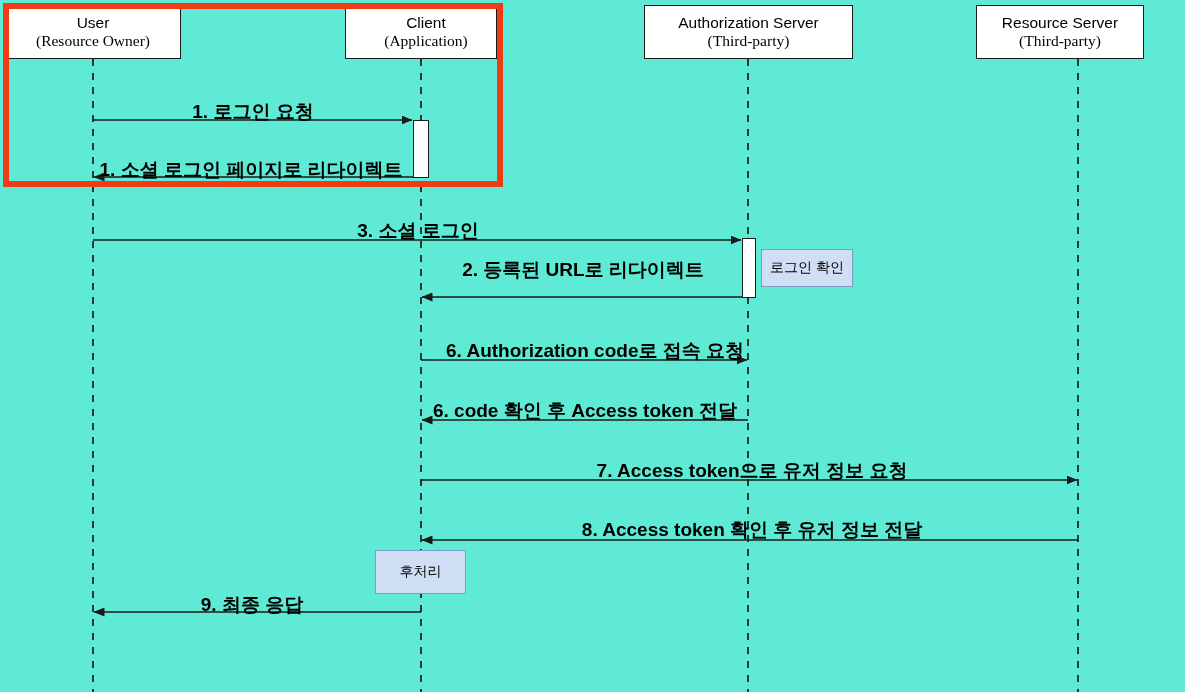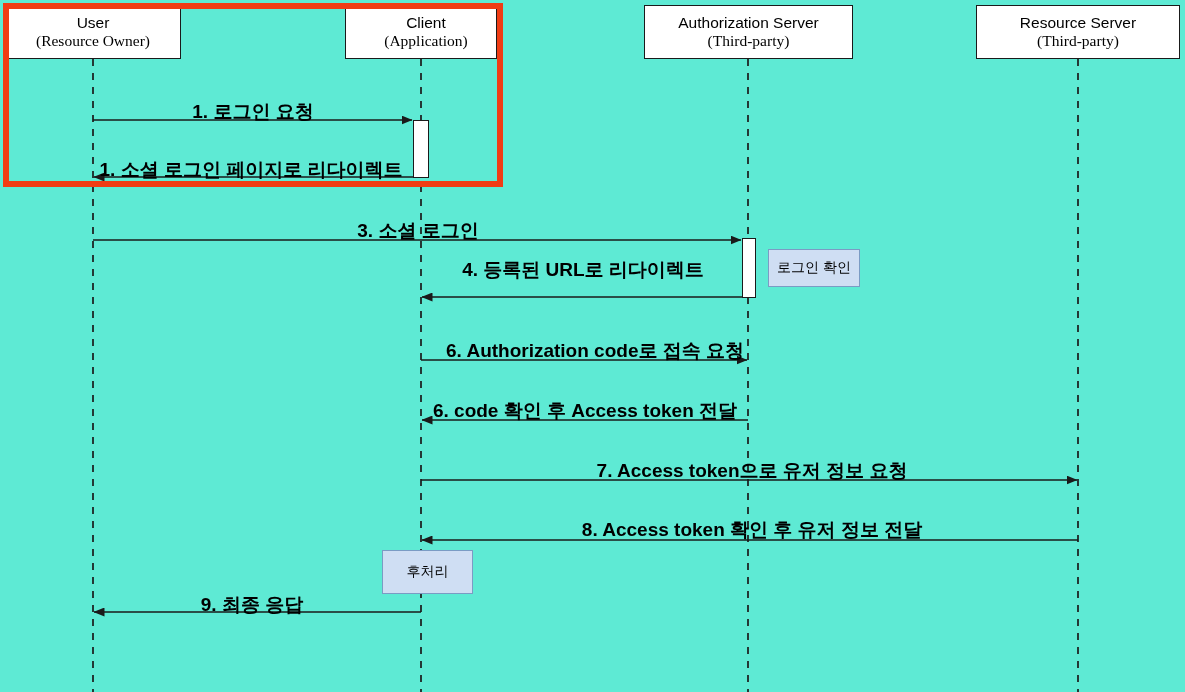--- a/index.html
+++ b/index.html
@@ -50,21 +50,20 @@
     position: absolute;
     box-sizing: border-box;
     background: #cfdef3;
     border: 1.4px solid #7b9bc4;
     display: flex;
     align-items: center;
     justify-content: center;
     font-size: 14px;
     color: #000000;
     z-index: 6;
-    margin-left: 7px;
   }
 
   
   .msg-label {
     position: absolute;
     font-size: 19px;
     color: #000000;
     white-space: nowrap;
     text-align: left;
     transform: translateX(-50%);
@@ -132,36 +131,36 @@
         <span class="p-line2">(Resource Owner)</span>
       </div>
       <div class="participant" style="left: 345px; top: 5px; width: 152px; height: 54px; padding-left: 10px;">
         <span class="p-line1">Client</span>
         <span class="p-line2">(Application)</span>
       </div>
       <div class="participant" style="left: 644px; top: 5px; width: 209px; height: 54px;">
         <span class="p-line1">Authorization Server</span>
         <span class="p-line2">(Third-party)</span>
       </div>
-      <div class="participant" style="left: 976px; top: 5px; width: 204px; height: 54px;">
+      <div class="participant" style="left: 976px; top: 5px; width: 168px; height: 54px;">
         <span class="p-line1">Resource Server</span>
         <span class="p-line2">(Third-party)</span>
       </div>
     </div>
 
   <div id="activations-layer">
       <div class="activation" style="left: 413px; top: 120px; width: 16px; height: 58px;"></div>
       <div class="activation" style="left: 742px; top: 238px; width: 14px; height: 60px;"></div>
     </div>
 
   <div id="labels-layer">
       <div class="msg-label" style="left: 253px; top: 99px;"><span>1. 로그인 요청</span></div>
       <div class="msg-label" style="left: 251px; top: 157px;"><span>1. 소셜 로그인 페이지로 리다이렉트</span></div>
       <div class="msg-label" style="left: 418px; top: 218px;"><span>3. 소셜 로그인</span></div>
-      <div class="msg-label" style="left: 583px; top: 257px;"><span>4. 등록된 URL로 리다이렉트</span></div>
+      <div class="msg-label" style="left: 583px; top: 257px;"><span>2. 등록된 URL로 리다이렉트</span></div>
       <div class="msg-label" style="left: 595px; top: 338px;"><span>6. Authorization code로 접속 요청</span></div>
       <div class="msg-label" style="left: 585px; top: 398px;"><span>6. code 확인 후 Access token 전달</span></div>
       <div class="msg-label" style="left: 752px; top: 458px;"><span>7. Access token으로 유저 정보 요청</span></div>
       <div class="msg-label" style="left: 752px; top: 517px;"><span>8. Access token 확인 후 유저 정보 전달</span></div>
       <div class="msg-label" style="left: 252px; top: 592px;"><span>9. 최종 응답</span></div>
     </div>
 
   <div id="notes-layer">
       <div class="note-box" style="left: 761px; top: 249px; width: 92px; height: 38px; background: rgb(207, 222, 243); border-color: rgb(123, 155, 196);">
         <span>로그인 확인</span>

